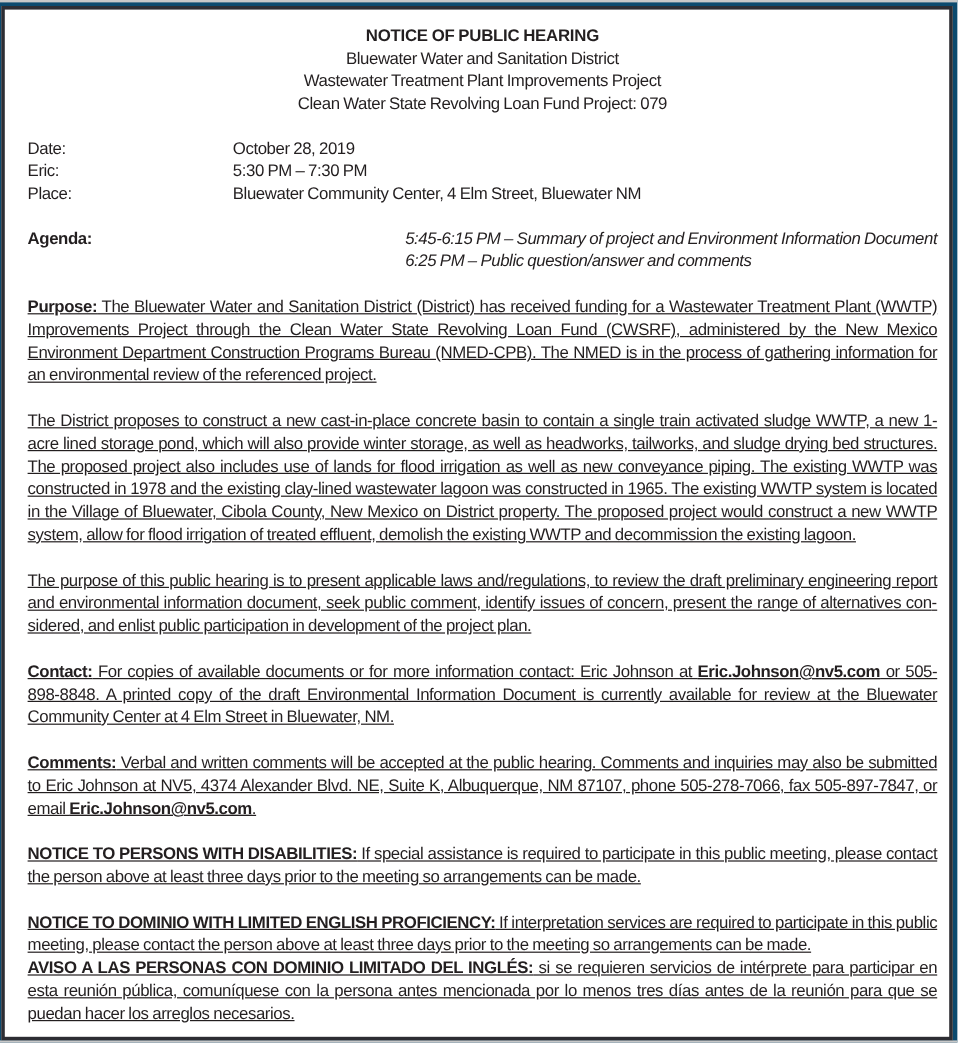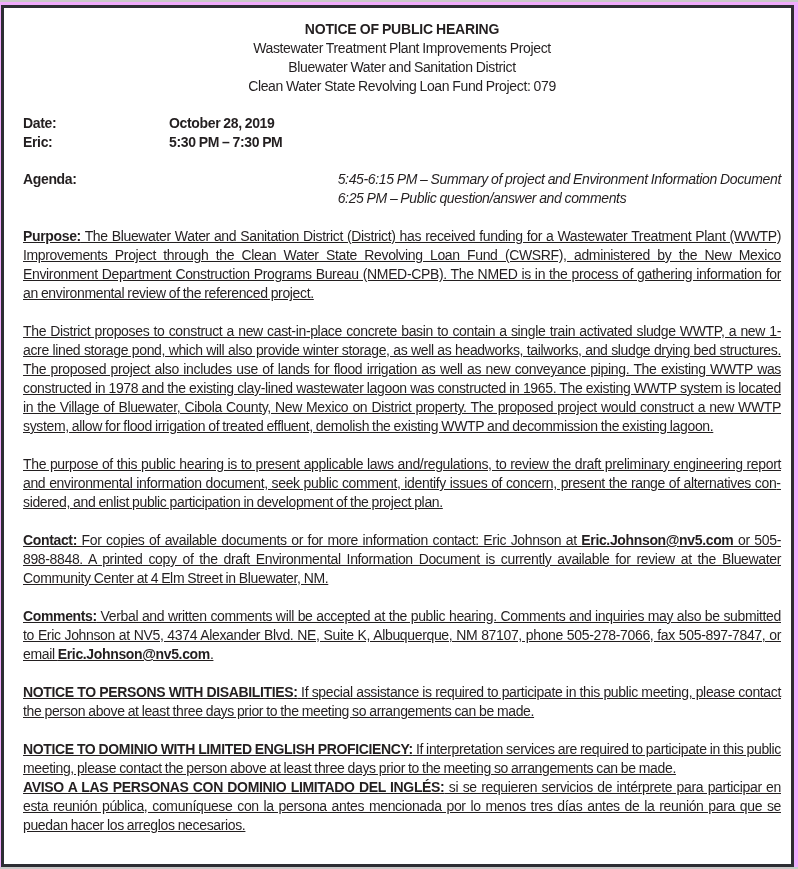--- a/index.html
+++ b/index.html
@@ -15,21 +15,21 @@
       font-family: "Liberation Sans", sans-serif;
       color: #231f20;
     }
     .outer {
       position: absolute;
       left: 0; top: 0;
       width: 798px; height: 869px;
       box-sizing: border-box;
       border-top: 2px solid #c8c8c8;
       border-bottom: 2px solid #c8c8c8;
-      background: #f0abfc;
+      background: #0c4a6e;
     }
     .frame {
       position: absolute;
       left: 1px; top: 3px;
       width: 793px; height: 862px;
       box-sizing: border-box;
       border: 3px solid #2d2d33;
       background: #ffffff;
     }
     .content {
@@ -46,22 +46,23 @@
       text-align: center;
       margin-bottom: 18px;
     }
     .header .title {
       font-weight: bold;
       letter-spacing: -0.2px;
     }
     .header div { line-height: 19px; }
     .row {
       display: flex;
-      font-weight: bold;
+      font-weight: normal;
       line-height: 19px;
+      gap: 25px;
     }
     .row .lbl { width: 146px; flex: none; }
     .rows { margin-bottom: 18px; }
     .agenda {
       display: flex;
       line-height: 19px;
       margin-bottom: 19px;
       justify-content: space-between;
     }
     .agenda .lbl {
@@ -87,33 +88,37 @@
   </style>
 </head>
 <body>
 
 <div class="outer">
   <div class="frame">
     <div class="content">
 
       <div class="header">
         <div class="title">NOTICE OF PUBLIC HEARING</div>
+        <div>Bluewater Water and Sanitation District</div>
         <div>Wastewater Treatment Plant Improvements Project</div>
-        <div>Bluewater Water and Sanitation District</div>
         <div>Clean Water State Revolving Loan Fund Project: 079</div>
       </div>
 
       <div class="rows">
         <div class="row">
           <span class="lbl">Date:</span>
           <span>October 28, 2019</span>
         </div>
         <div class="row">
           <span class="lbl">Eric:</span>
           <span>5:30 PM – 7:30 PM</span>
+        </div>
+        <div class="row">
+          <span class="lbl">Place:</span>
+          <span>Bluewater Community Center, 4 Elm Street, Bluewater NM</span>
         </div>
       </div>
 
       <div class="agenda">
         <span class="lbl">Agenda:</span>
         <div class="items">
           <div>5:45-6:15 PM – Summary of project and Environment Information Document</div>
           <div>6:25 PM – Public question/answer and comments</div>
         </div>
       </div>

